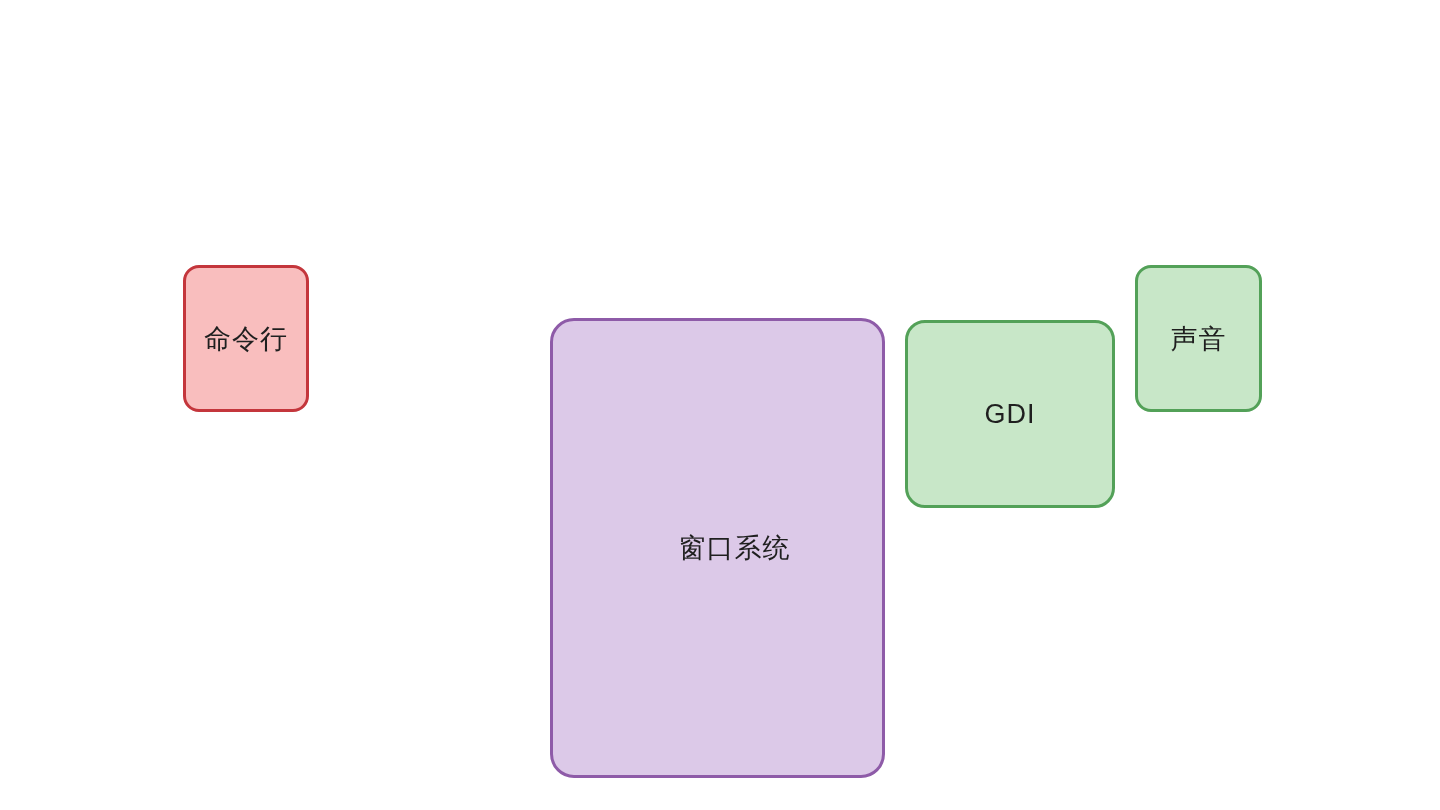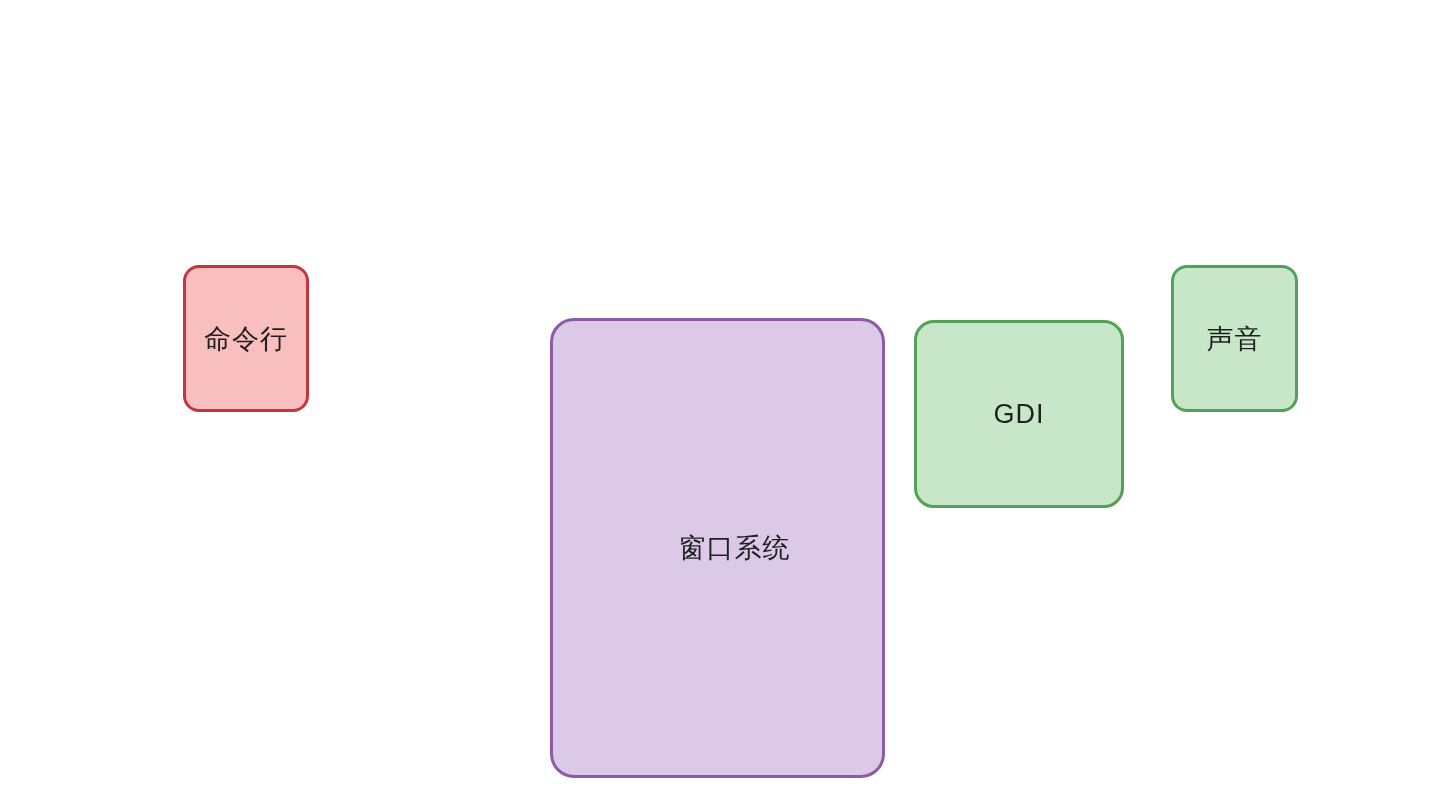--- a/index.html
+++ b/index.html
@@ -36,38 +36,38 @@
   .rounded-md { border-radius: 20px; }
   .rounded-lg { border-radius: 24px; padding-left: 34px; }
   .circle     { border-radius: 50%; }
 
   
   #node-business       { left: 609px;  top: 85px;  width: 214px; height: 214px; }
   #node-command-line   { left: 183px;  top: 265px; width: 126px; height: 147px; }
   #node-event          { left: 318px;  top: 318px; width: 210px; height: 187px; }
   #node-window-system  { left: 550px;  top: 318px; width: 335px; height: 460px; }
   #node-gdi            { left: 905px;  top: 320px; width: 210px; height: 188px; }
-  #node-sound          { left: 1135px; top: 265px; width: 127px; height: 147px; margin-left: 36px; }
+  #node-sound          { left: 1135px; top: 265px; width: 127px; height: 147px; }
 </style>
 </head>
 <body>
 
 <div class="canvas">
 
 
   <div class="node rounded-sm" id="node-command-line" style="background: rgb(249, 190, 190); border-color: rgb(196, 54, 60);">
     <span class="label">命令行</span>
   </div>
 
 
   <div class="node rounded-lg" id="node-window-system" style="background: rgb(220, 201, 232); border-color: rgb(142, 91, 168);">
     <span class="label">窗口系统</span>
   </div>
 
-  <div class="node rounded-md" id="node-gdi" style="background: rgb(200, 231, 200); border-color: rgb(83, 161, 88); margin-left: 9px;">
+  <div class="node rounded-md" id="node-gdi" style="background: rgb(200, 231, 200); border-color: rgb(83, 161, 88);">
     <span class="label">GDI</span>
   </div>
 
   <div class="node rounded-sm" id="node-sound" style="background: rgb(200, 231, 200); border-color: rgb(83, 161, 88);">
     <span class="label">声音</span>
   </div>
 
 </div>
 
 </body></html>

